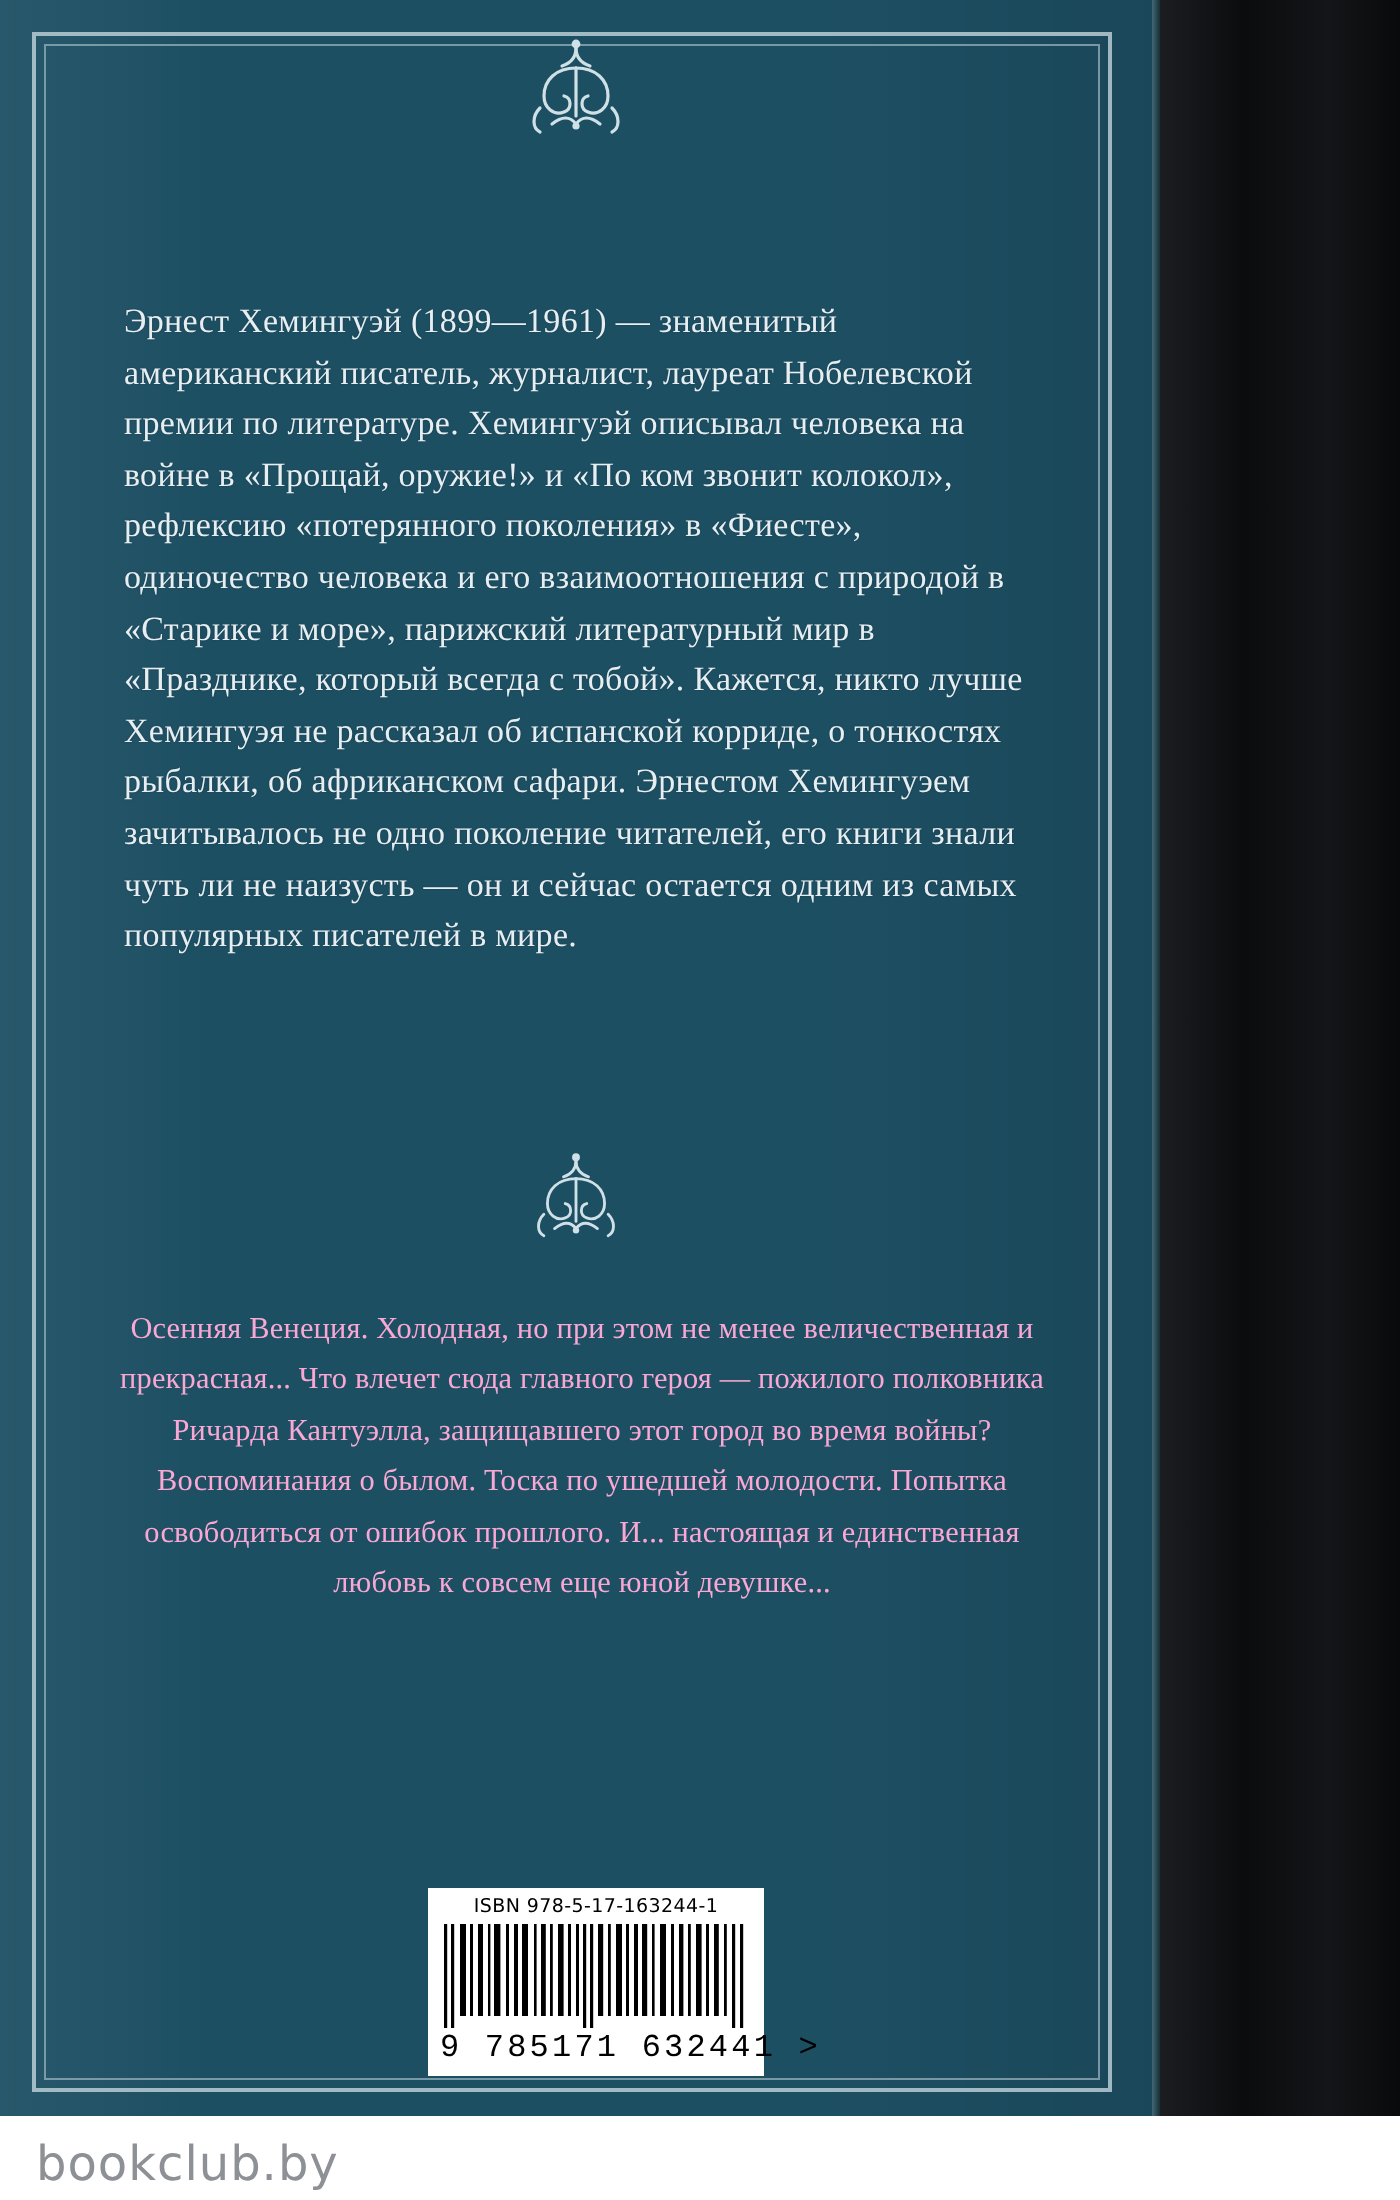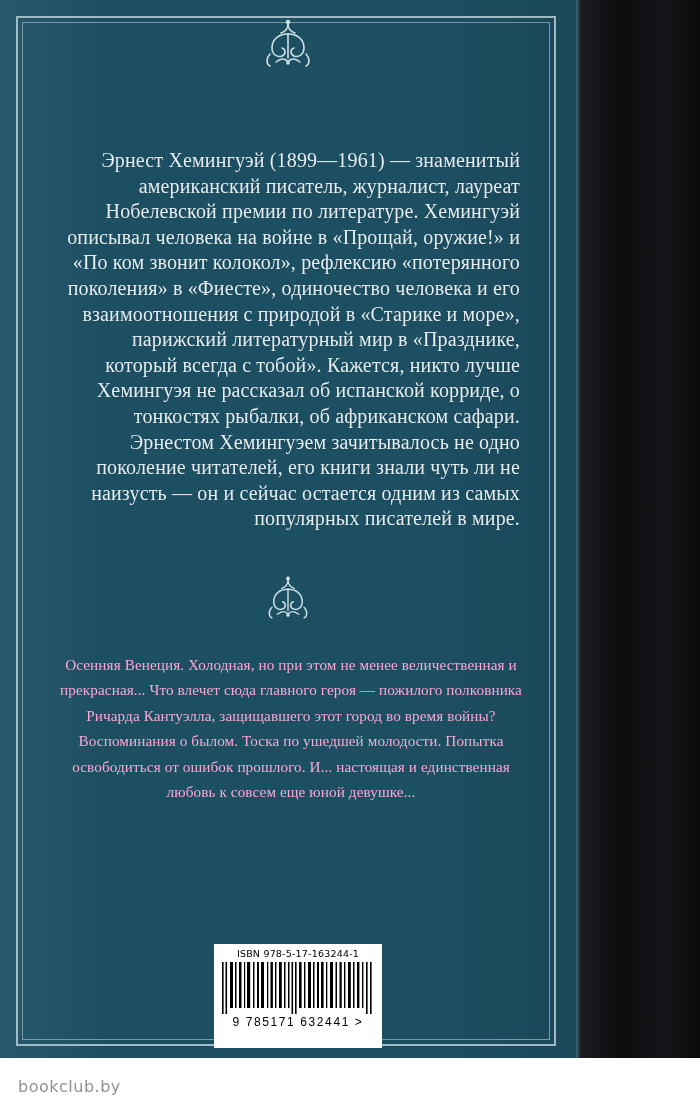--- a/index.html
+++ b/index.html
@@ -61,21 +61,21 @@
     bottom: 0;
     width: 700px;
     height: 42px;
     background: #ffffff;
   }
   #watermark {
     position: absolute;
     left: 18px;
     bottom: 4px;
     font-family: "DejaVu Sans", sans-serif;
-    font-size: 16px;
+    font-size: 24px;
     letter-spacing: 0.5px;
     color: #8d9196;
     font-weight: 400;
   }
 
   
   #cover-frame-outer {
     position: absolute;
     left: 16px;
     top: 16px;
@@ -115,23 +115,23 @@
     width: 576px;
   }
   .ornament svg { display: inline-block; }
 
   
   #about-author-text {
     position: absolute;
     left: 62px;
     top: 148px;
     width: 458px;
-    text-align: right;
+    text-align: left;
     color: #e6eef1;
-    font-size: 20px;
+    font-size: 17px;
     line-height: 25.6px;
     letter-spacing: 0.15px;
     font-family: "Liberation Serif", serif;
     text-shadow: 0 0 1px rgba(0,0,0,0.25);
   }
 
   #annotation-text {
     position: absolute;
     left: 56px;
     top: 652px;
@@ -144,39 +144,39 @@
     font-family: "Liberation Serif", serif;
   }
 
   
   #barcode-block {
     position: absolute;
     left: 214px;
     top: 944px;
     width: 168px;
     background: #ffffff;
-    padding: 4px 6px 19px 6px;
+    padding: 4px 6px 5px 6px;
     box-sizing: border-box;
     text-align: center;
   }
   #isbn-text {
     font-family: "DejaVu Sans", sans-serif;
     font-size: 9.5px;
     color: #000;
     letter-spacing: 0.2px;
     margin-bottom: 3px;
   }
   #barcode-bars {
     height: 52px;
     width: 100%;
     display: block;
   }
   #barcode-digits {
-    font-family: Liberation Sans, sans-serif;
-    font-size: 12px;
+    font-family: Liberation Mono, monospace;
+    font-size: 16px;
     color: #000;
     letter-spacing: 1.6px;
     margin-top: 1px;
     white-space: nowrap;
   }
 </style>
 </head>
 <body>
 
 <div id="book-back-cover">

